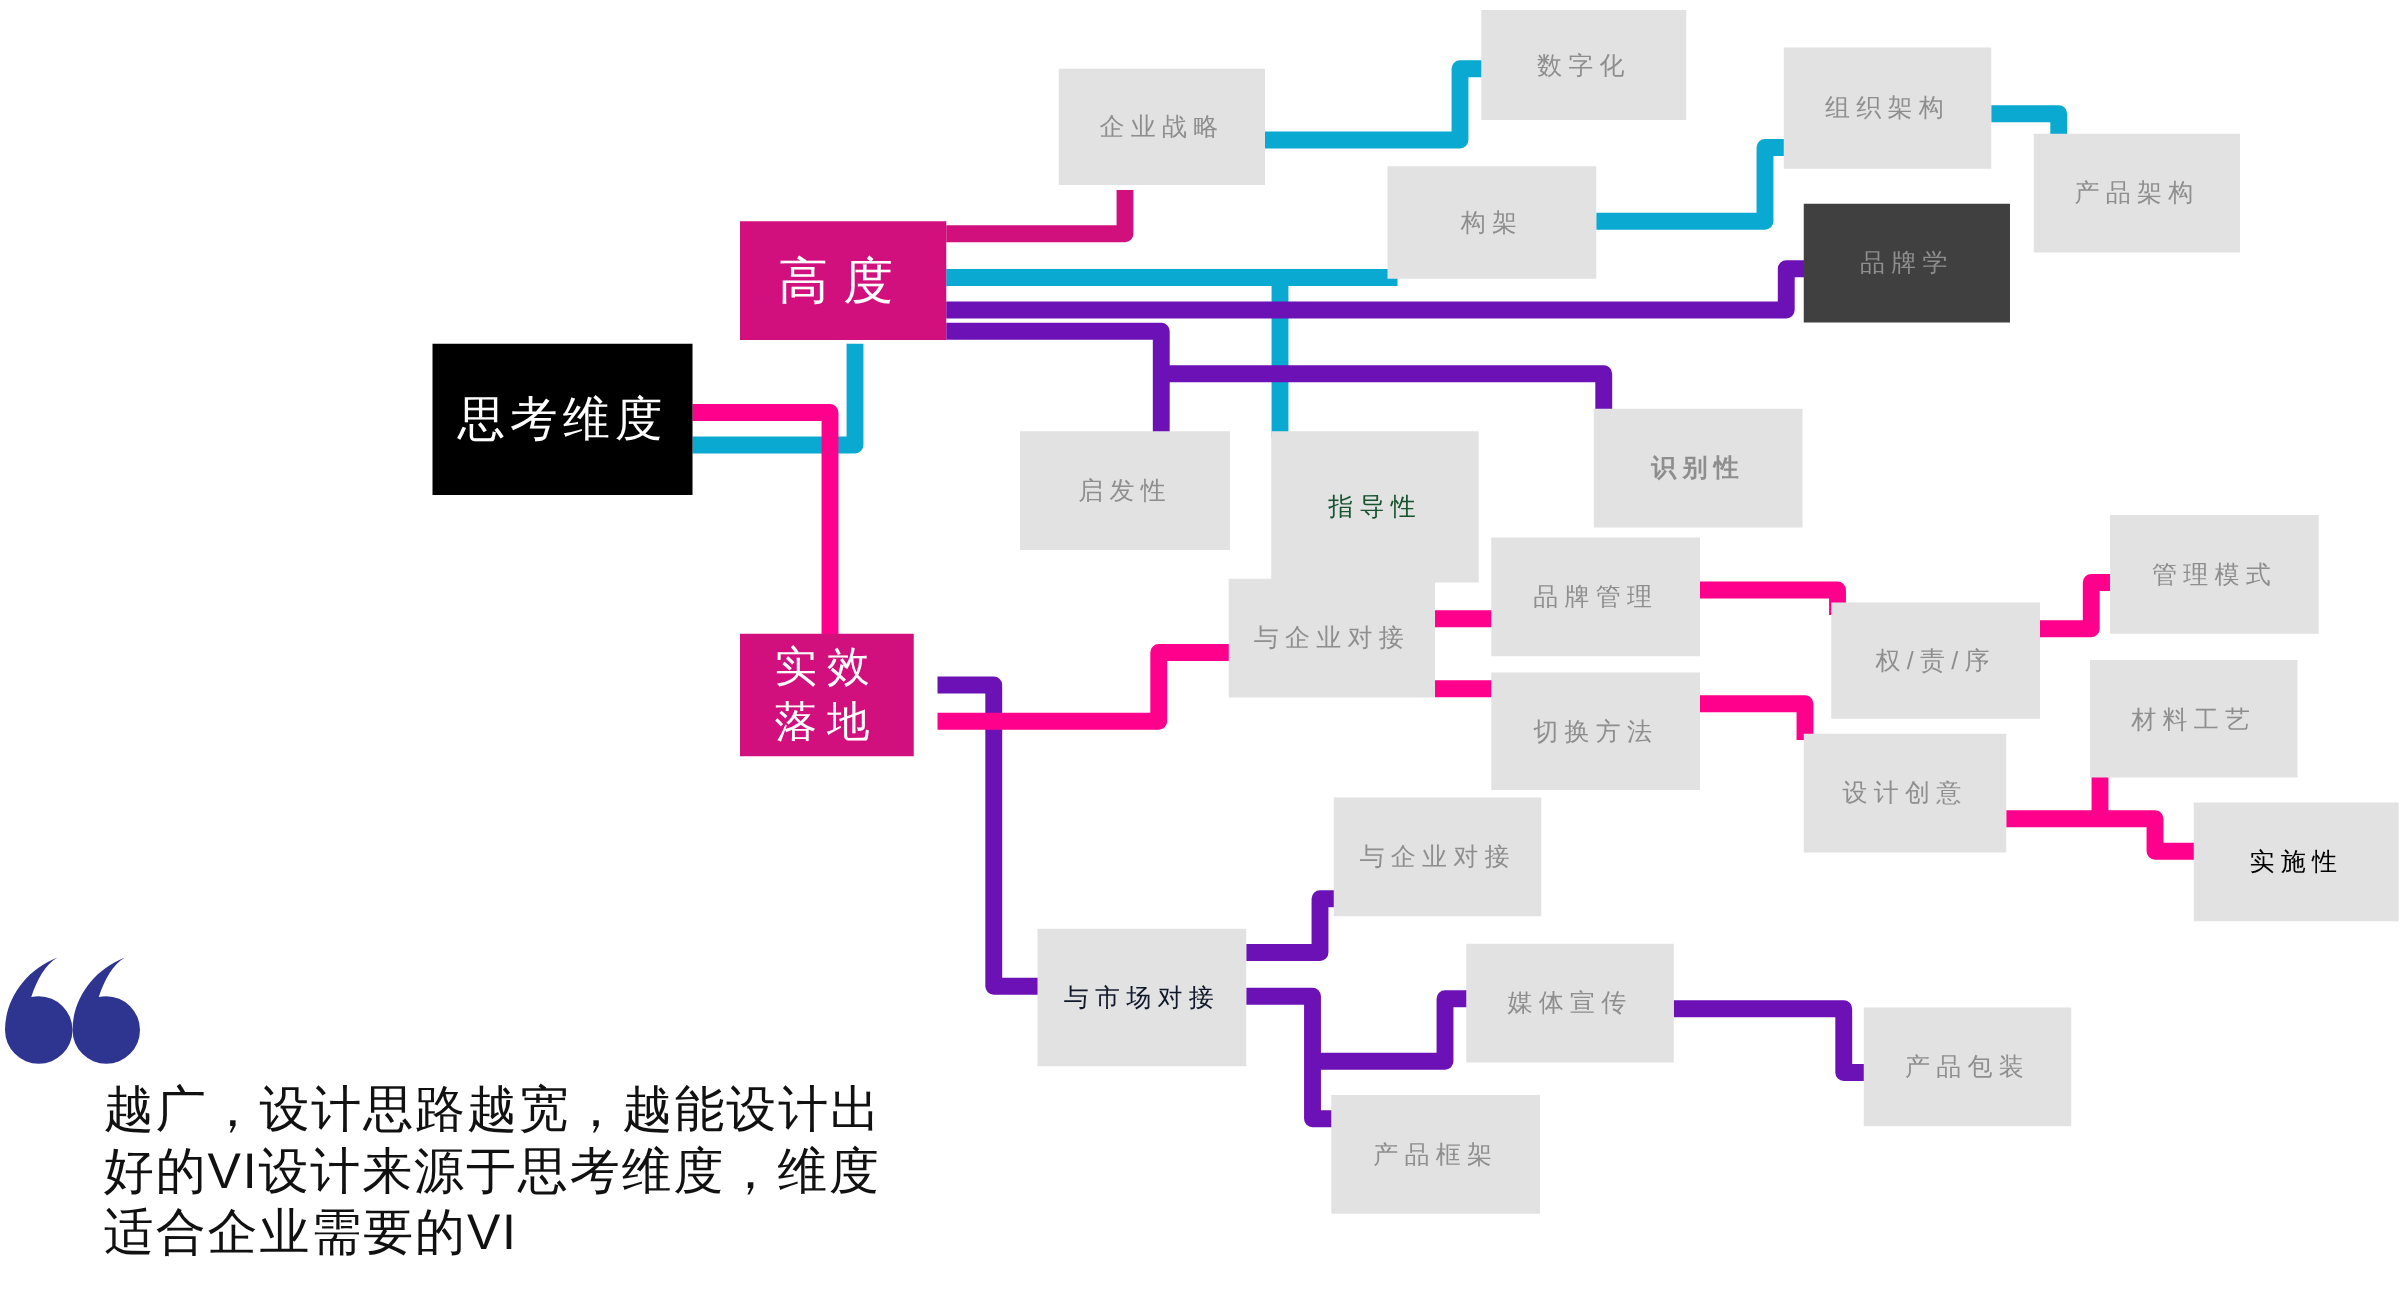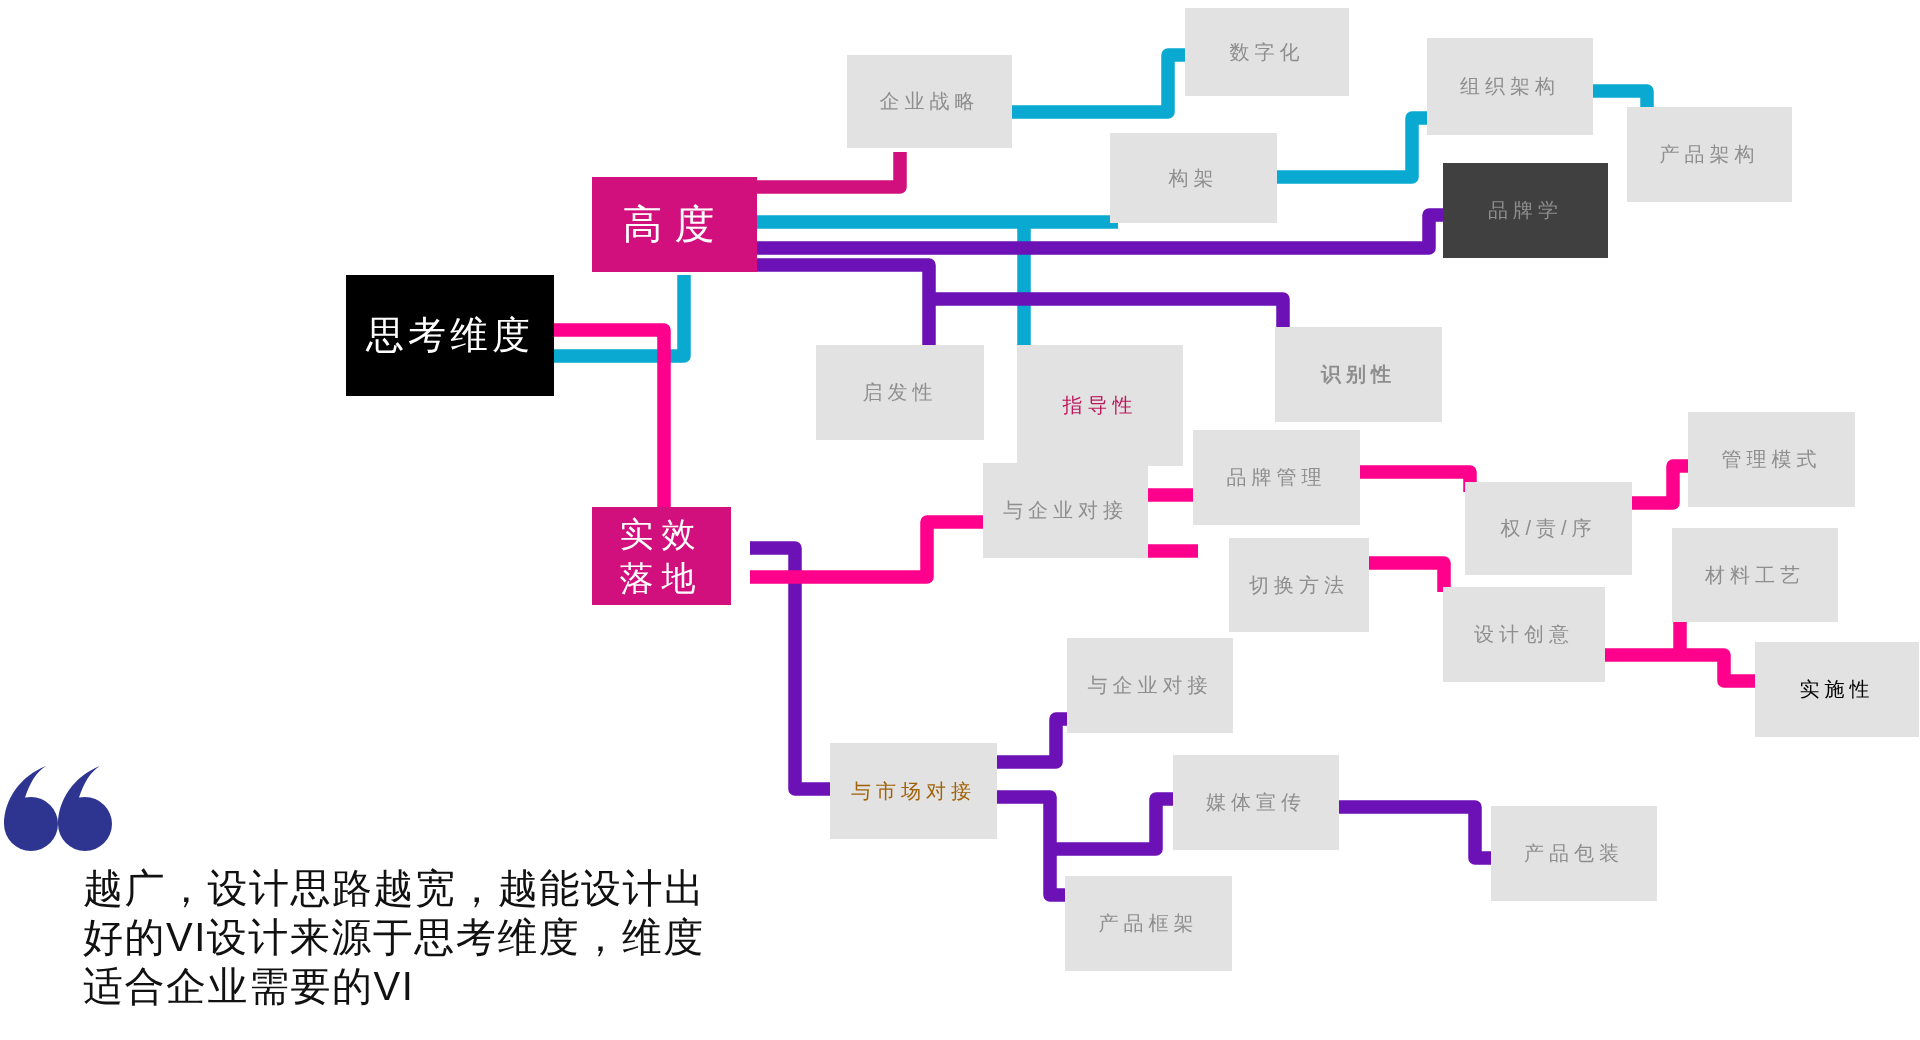--- a/index.html
+++ b/index.html
@@ -60,31 +60,31 @@
       <div class="node pink" style="left: 592px; top: 177px; width: 165px; height: 95px; background: rgb(209, 16, 126); color: rgb(255, 255, 255);">高度</div>
       <div class="node pink small" style="left: 592px; top: 507px; width: 139px; height: 98px; background: rgb(209, 16, 126); color: rgb(255, 255, 255);">实效
 落地</div>
       <div class="node gray" style="left: 847px; top: 55px; width: 165px; height: 93px; background: rgb(226, 226, 226); color: rgb(142, 142, 142);">企业战略</div>
       <div class="node gray" style="left: 1185px; top: 8px; width: 164px; height: 88px; background: rgb(226, 226, 226); color: rgb(142, 142, 142);">数字化</div>
       <div class="node gray" style="left: 1110px; top: 133px; width: 167px; height: 90px; background: rgb(226, 226, 226); color: rgb(142, 142, 142);">构架</div>
       <div class="node gray" style="left: 1427px; top: 38px; width: 166px; height: 97px; background: rgb(226, 226, 226); color: rgb(142, 142, 142);">组织架构</div>
       <div class="node gray" style="left: 1627px; top: 107px; width: 165px; height: 95px; background: rgb(226, 226, 226); color: rgb(142, 142, 142);">产品架构</div>
       <div class="node gray" style="left: 1443px; top: 163px; width: 165px; height: 95px; background: #404040; color: rgb(142, 142, 142);">品牌学</div>
       <div class="node gray" style="left: 816px; top: 345px; width: 168px; height: 95px; background: rgb(226, 226, 226); color: rgb(142, 142, 142);">启发性</div>
-      <div class="node gray" style="left: 1017px; top: 345px; width: 166px; height: 121px; background: rgb(226, 226, 226); color: #be185d;">指导性</div>
+      <div class="node gray" style="left: 1017px; top: 345px; width: 166px; height: 121px; background: rgb(226, 226, 226); color: #14532d;">指导性</div>
       <div class="node gray" style="left: 1275px; top: 327px; width: 167px; height: 95px; background: rgb(226, 226, 226); color: rgb(142, 142, 142); font-weight: bold;">识别性</div>
       <div class="node gray" style="left: 983px; top: 463px; width: 165px; height: 95px; background: rgb(226, 226, 226); color: rgb(142, 142, 142);">与企业对接</div>
       <div class="node gray" style="left: 1193px; top: 430px; width: 167px; height: 95px; background: rgb(226, 226, 226); color: rgb(142, 142, 142);">品牌管理</div>
-      <div class="node gray" style="left: 1193px; top: 538px; width: 140px; height: 94px; background: rgb(226, 226, 226); color: rgb(142, 142, 142); margin-left: 36px;">切换方法</div>
+      <div class="node gray" style="left: 1193px; top: 538px; width: 167px; height: 94px; background: rgb(226, 226, 226); color: rgb(142, 142, 142);">切换方法</div>
       <div class="node gray" style="left: 1465px; top: 482px; width: 167px; height: 93px; background: rgb(226, 226, 226); color: rgb(142, 142, 142);">权/责/序</div>
       <div class="node gray" style="left: 1688px; top: 412px; width: 167px; height: 95px; background: rgb(226, 226, 226); color: rgb(142, 142, 142);">管理模式</div>
       <div class="node gray" style="left: 1672px; top: 528px; width: 166px; height: 94px; background: rgb(226, 226, 226); color: rgb(142, 142, 142);">材料工艺</div>
       <div class="node gray" style="left: 1443px; top: 587px; width: 162px; height: 95px; background: rgb(226, 226, 226); color: rgb(142, 142, 142);">设计创意</div>
       <div class="node gray" style="left: 1755px; top: 642px; width: 164px; height: 95px; background: rgb(226, 226, 226); color: #000000;">实施性</div>
-      <div class="node gray" style="left: 830px; top: 743px; width: 167px; height: 96px; background: rgb(226, 226, 226); color: #a16207;">与市场对接</div>
+      <div class="node gray" style="left: 830px; top: 743px; width: 167px; height: 110px; background: rgb(226, 226, 226); color: #0f172a;">与市场对接</div>
       <div class="node gray" style="left: 1067px; top: 638px; width: 166px; height: 95px; background: rgb(226, 226, 226); color: rgb(142, 142, 142);">与企业对接</div>
       <div class="node gray" style="left: 1173px; top: 755px; width: 166px; height: 95px; background: rgb(226, 226, 226); color: rgb(142, 142, 142);">媒体宣传</div>
       <div class="node gray" style="left: 1491px; top: 806px; width: 166px; height: 95px; background: rgb(226, 226, 226); color: rgb(142, 142, 142);">产品包装</div>
       <div class="node gray" style="left: 1065px; top: 876px; width: 167px; height: 95px; background: rgb(226, 226, 226); color: rgb(142, 142, 142);">产品框架</div>
     </div>
 
   <div id="quote-mark">
     <svg width="112" height="92" viewBox="0 0 112 92">
       <g id="quote-glyphs">
         <path id="quote-comma-template" d="M44,0 C18,10 2,34 2,58 a27,27 0 1 0 27,-27 q-3,0 -6,0.6 C28,17 34,6 44,0 Z" fill="#2e3590"></path>

